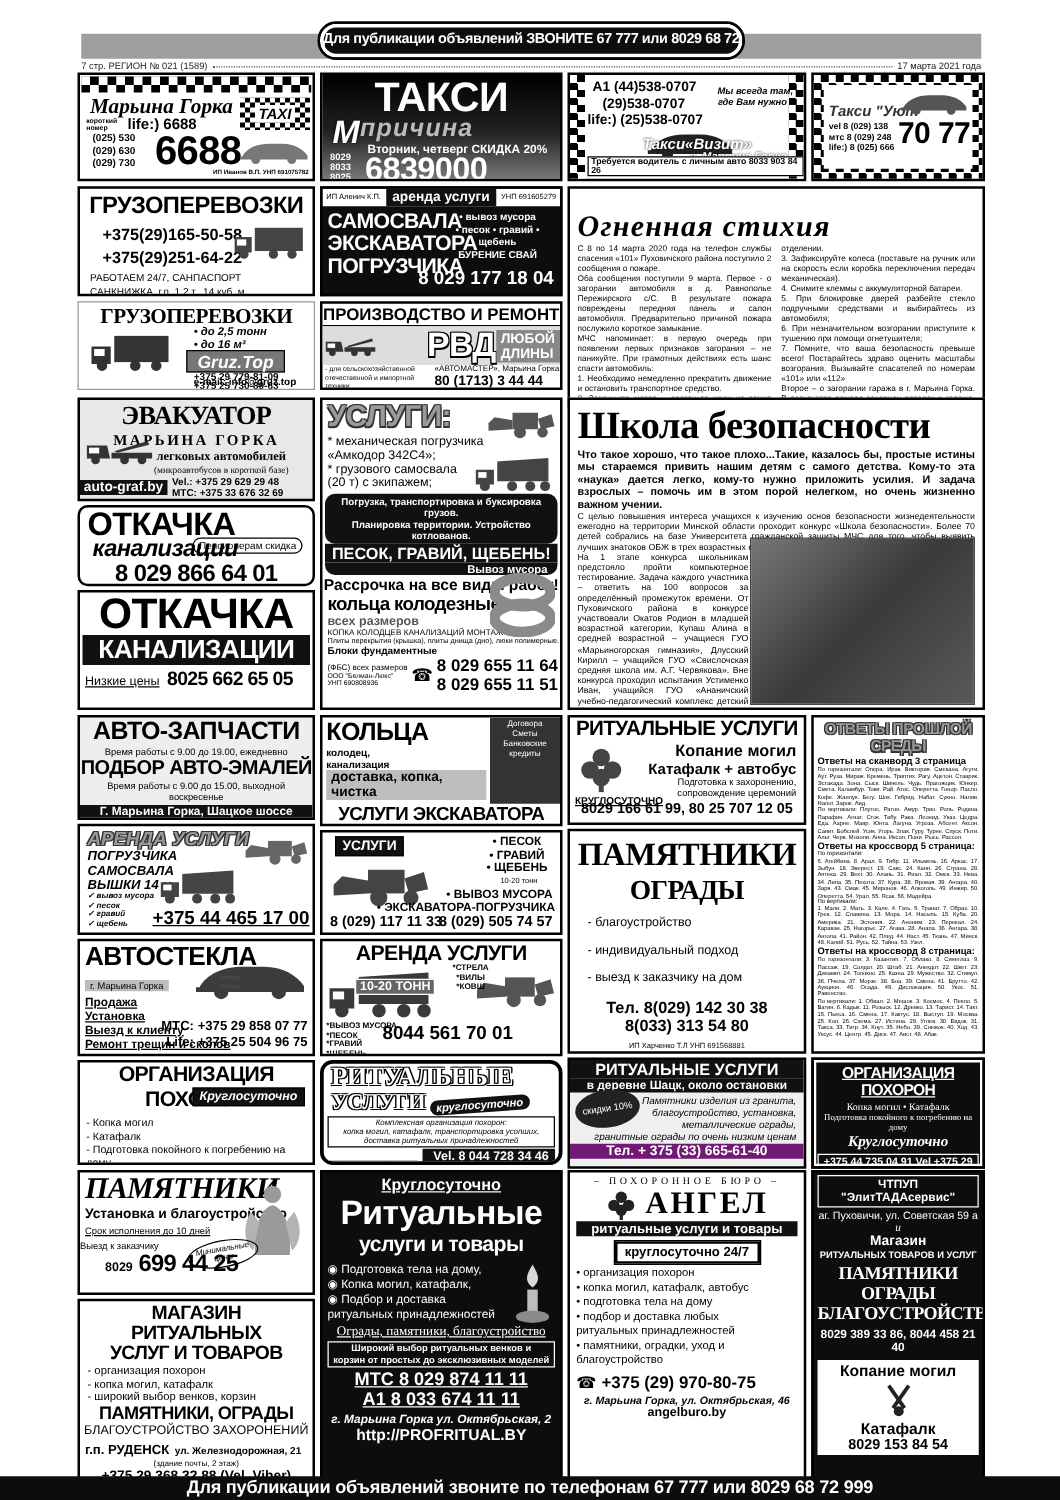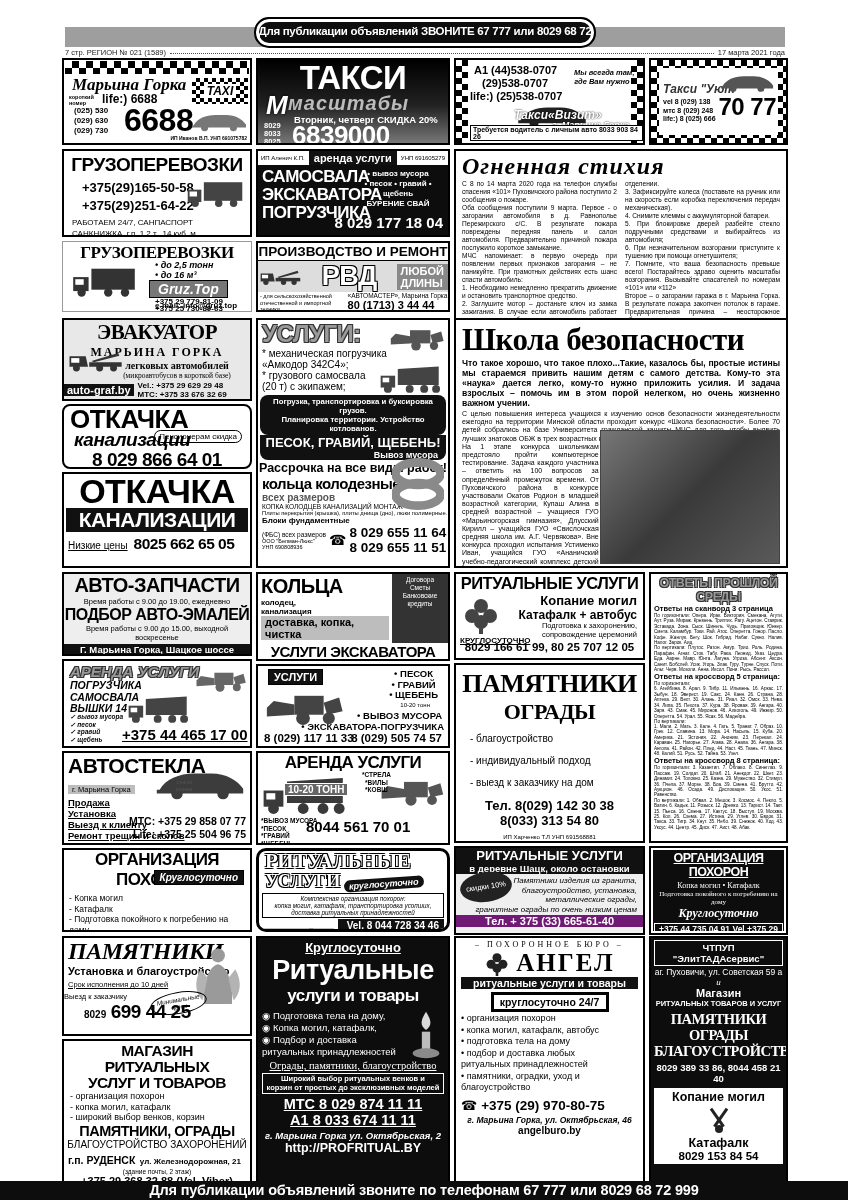--- a/index.html
+++ b/index.html
@@ -123,21 +123,21 @@
     </div>
     <svg class="abs icon" style="left:125px;top:48px;width:60px;height:26px;fill:#777">
         <use href="#sym-car"></use>
       </svg>
     <div class="abs" style="right:3px;bottom:2px;font-size:5px;font-weight:bold">ИП Иванов В.П. УНП 691075782</div>
   </div>
 
   <div class="ad dark" id="taxi-mil" style="left:256px;top:58px;width:194px;height:87px;background:linear-gradient(180deg,#000 0%,#222 55%,#777 100%)">
     <div class="b c tight" style="font-size:33px;line-height:33px;margin-top:1px">ТАКСИ</div>
     <div class="abs b i" style="left:8px;top:30px;font-size:26px;color:#fff;text-shadow:0 0 3px #000">М</div>
-    <div class="abs i b" style="left:30px;top:32px;font-size:20px;color:#bbb;letter-spacing:1px">масштабы</div>
+    <div class="abs i b" style="left:30px;top:32px;font-size:20px;color:#bbb;letter-spacing:1px">причина</div>
     <div class="abs b" style="left:36px;top:54px;font-size:9.5px;color:#fff">Вторник, четверг СКИДКА 20%</div>
     <div class="abs pre b" style="left:6px;top:62px;font-size:7.5px;line-height:8px;color:#fff">8029
 8033
 8025</div>
     <div class="abs b tight" style="left:34px;top:60px;font-size:26px;color:#fff">6839000</div>
   </div>
 
   <div class="ad" id="taxi-vizit" style="left:454px;top:58px;width:191px;height:87px">
     <div class="abs checker" style="left:0;top:0;width:12px;height:100%;background-size:12px 12px"></div>
     <div class="abs checker" style="right:0;top:0;width:12px;height:100%;background-size:12px 12px"></div>
@@ -186,21 +186,21 @@
     </div>
     <div class="pre b tight" style="font-size:17px;line-height:18px;margin:3px 0 0 4px">САМОСВАЛА
 ЭКСКАВАТОРА
 ПОГРУЗЧИКА</div>
     <div class="abs pre b c" style="right:4px;top:18px;width:92px;font-size:8px;line-height:10px">• вывоз мусора
 • песок • гравий • щебень
 БУРЕНИЕ СВАЙ</div>
     <div class="abs b" style="right:5px;bottom:4px;font-size:15px">8 029 177 18 04</div>
   </div>
 
-  <div class="ad" id="fire" style="left:454px;top:149px;width:334px;height:178px;padding:2px 6px">
+  <div class="ad" id="fire" style="left:454px;top:149px;width:334px;height:178px;padding:18px 6px">
     <div class="b i serif tight" style="font-size:24px;letter-spacing:1px">Огненная стихия</div>
     <div style="display:flex;gap:8px">
       <div class="pre" style="width:50%;font-size:6.6px;line-height:8px;text-align:justify">С 8 по 14 марта 2020 года на телефон службы спасения «101» Пуховичского района поступило 2 сообщения о пожаре.
 Оба сообщения поступили 9 марта. Первое - о загорании автомобиля в д. Равнополье Пережирского с/С. В результате пожара повреждены передняя панель и салон автомобиля. Предварительно причиной пожара послужило короткое замыкание.
 МЧС напоминает: в первую очередь при появлении первых признаков загорания – не паникуйте. При грамотных действиях есть шанс спасти автомобиль:
 1. Необходимо немедленно прекратить движение и остановить транспортное средство.
 2. Заглушите мотор – достаньте ключ из замка зажигания. В случае если автомобиль работает на газу необходимо перекрыть краны расположенные в багажном</div>
       <div class="pre" style="width:50%;font-size:6.6px;line-height:8px;text-align:justify">отделении.
 3. Зафиксируйте колеса (поставьте на ручник или на скорость если коробка переключения передач механическая).
 4. Снимите клеммы с аккумуляторной батареи.
@@ -225,21 +225,21 @@
     <div class="abs b" style="left:92px;top:62px;font-size:8px">+375 25 730-89-63</div>
     <div class="abs b" style="left:92px;bottom:1px;font-size:8px">e-mail: info@gruz.top</div>
   </div>
 
   <div class="ad" id="rvd" style="left:256px;top:241px;width:194px;height:71px">
     <div class="b c" style="font-size:13.5px;border-bottom:1px solid #000;padding:1px 0">ПРОИЗВОДСТВО И РЕМОНТ</div>
     <div style="display:flex;align-items:center;background:#ddd">
       <svg class="icon" style="width:44px;height:26px;fill:#333">
           <use href="#sym-tow"></use>
         </svg>
-      <span class="b outl tight" style="font-size:27px;flex:1;text-align:center">РВД</span>
+      <span class="b outl tight" style="font-size:27px;flex:1;text-align:right">РВД</span>
       <span class="pre b" style="font-size:11px;color:#fff;background:#888;padding:1px 4px;line-height:12px">ЛЮБОЙ
 ДЛИНЫ</span>
     </div>
     <div style="display:flex">
       <div class="pre" style="font-size:5.5px;line-height:6.5px;width:46%;padding:1px 2px">- для сельскохозяйственной
 отечественной и импортной техники
 - для манипуляторов
 - для моечного оборудования</div>
       <div style="width:54%">
         <div style="font-size:6.5px">«АВТОМАСТЕР», Марьина Горка</div>

